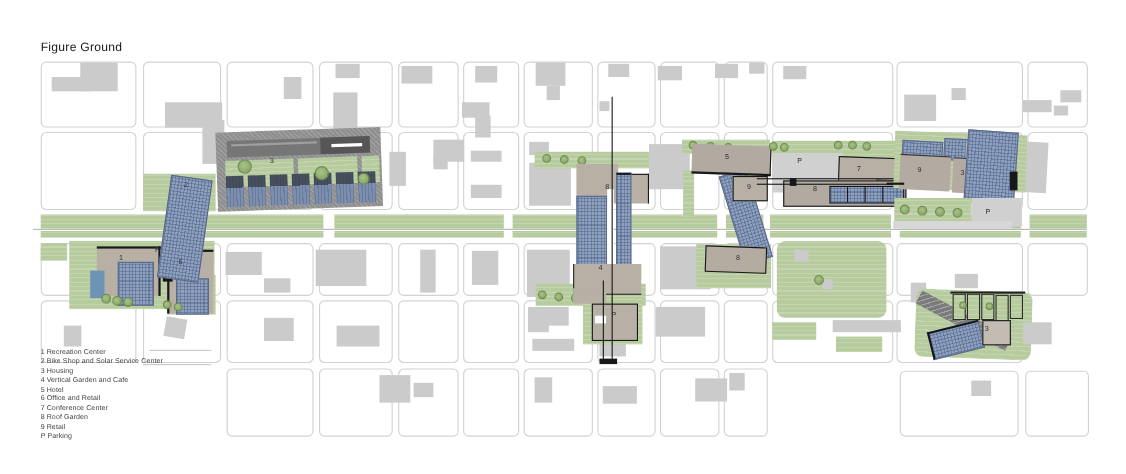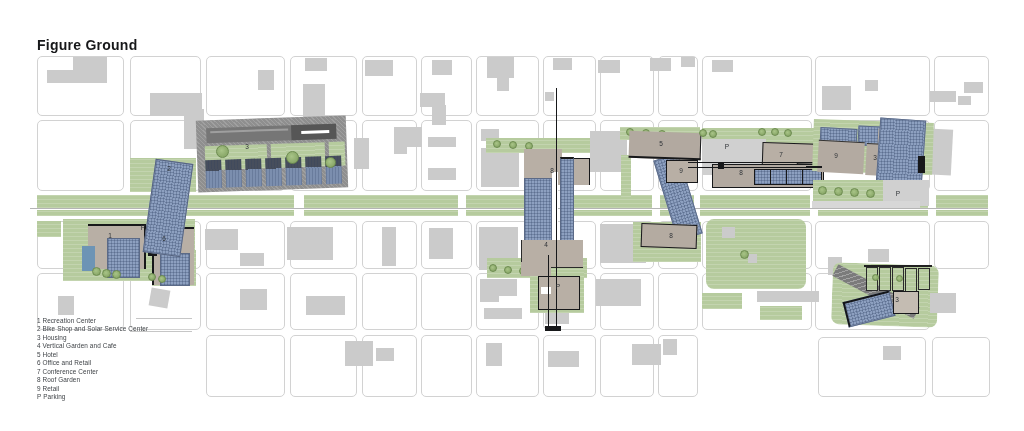--- a/index.html
+++ b/index.html
@@ -18,21 +18,21 @@
       background-image:repeating-linear-gradient(45deg,rgba(255,255,255,.15) 0 1px,transparent 1px 3px)}
   .dkpath{position:absolute;background:#7b7b7b;
       background-image:repeating-linear-gradient(135deg,rgba(255,255,255,.3) 0 1px,transparent 1px 4px)}
   .tree{position:absolute;border-radius:50%;box-sizing:border-box;border:1px solid #6d8c50;
         background:radial-gradient(circle at 42% 40%,#a8c487,#7d9c5c)}
   .house{position:absolute;width:16px;height:28px;
         background-image:repeating-linear-gradient(90deg,rgba(42,60,94,.22) 0 1px,transparent 1px 3px),
                          linear-gradient(180deg,#474e5c 0 38%,#7b8eae 38%)}
   .blkl{position:absolute;background:#17181a}
   .lbl{position:absolute;transform:translate(-50%,-50%);font-size:6.5px;line-height:1;color:#2f3337}
-  .title{position:absolute;left:37px;top:37px;font-size:14px;font-weight:bold;color:#17181a;letter-spacing:.25px}
+  .title{position:absolute;left:37px;top:37px;font-size:11px;font-weight:normal;color:#17181a;letter-spacing:.25px}
   .legend{position:absolute;left:37px;top:317px;font-size:6.4px;line-height:8.45px;color:#3f4347}
   .lrow span{letter-spacing:.1px}
 </style>
 </head>
 <body>
 
 <div id="stage">
 
   <div class="blk" style="left:37px;top:56px;width:87px;height:60px"></div>
   <div class="blk" style="left:130px;top:56px;width:71px;height:60px"></div>

